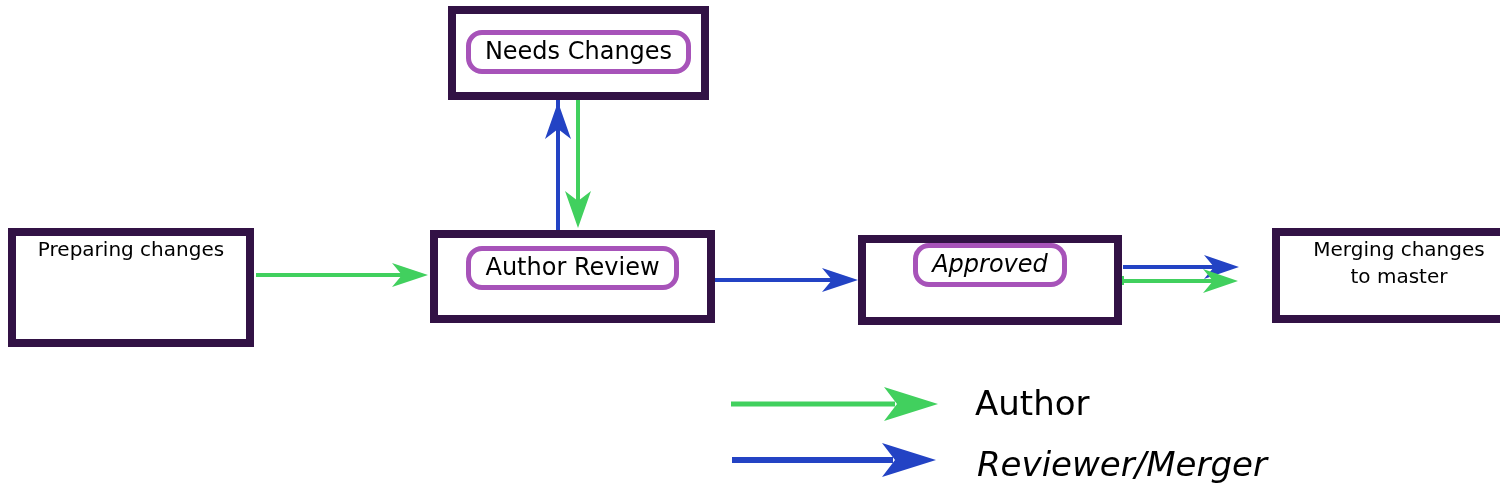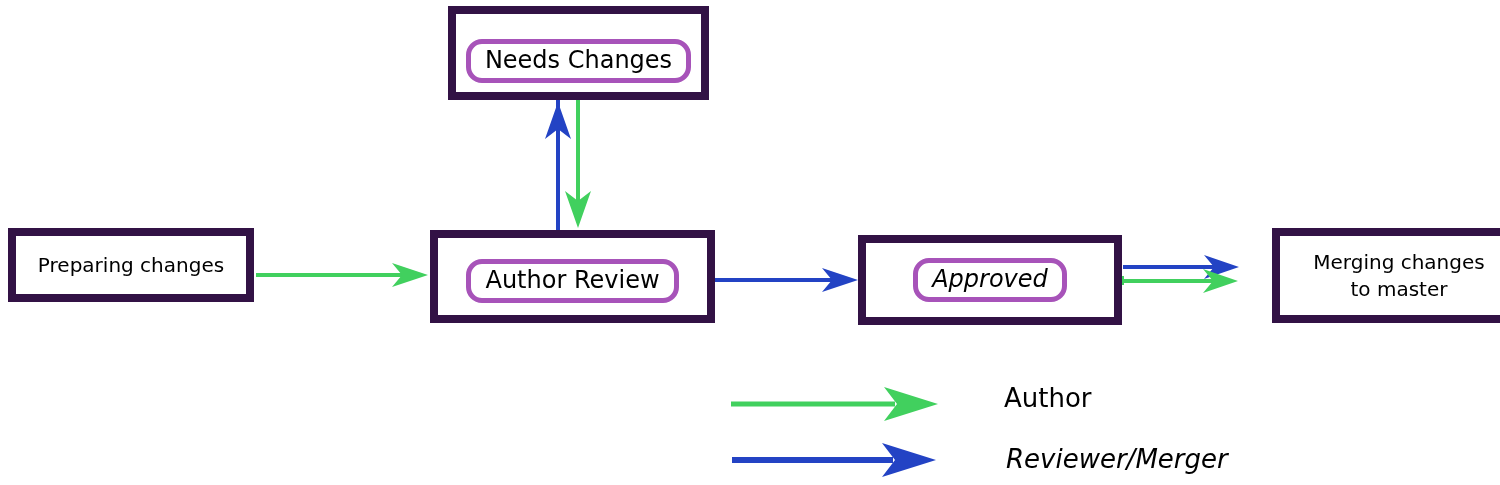--- a/index.html
+++ b/index.html
@@ -15,43 +15,42 @@
   .edge-author-line{stroke:var(--author-green,#41d05e);fill:none;}
   .edge-reviewer-line{stroke:var(--reviewer-blue,#2343c4);fill:none;}
   .head-author{fill:var(--author-green,#41d05e);stroke:none;}
   .head-reviewer{fill:var(--reviewer-blue,#2343c4);stroke:none;}
 
   .node{
     position:absolute;z-index:2;
     box-sizing:border-box;
     border:8px solid var(--box-border,#321245);
     background:#ffffff;
-    display:flex;align-items:center;justify-content:center;
+    display:flex;align-items:flex-start;justify-content:center;
     text-align:center;
   }
   .node .plain-label{font-size:20px;line-height:1.35;white-space:pre-line;}
   .badge{
     box-sizing:border-box;
     border:5px solid var(--badge-border,#a753b9);
     border-radius:16px;
     padding:2px 14px 4px 14px;
     font-size:24px;
     background:#ffffff;
     white-space:nowrap;
   }
   .legend-label{
     position:absolute;z-index:2;
-    font-size:26px;
+    font-size:34px;
     white-space:nowrap;
-    margin-left:29px;
   }
   #legend-author-label{left:975px;top:383px;}
   #legend-reviewer-label{left:977px;top:444px;font-style:italic;}
 
-  #node-preparing{left:8px;top:228px;width:246px;height:74px;}
+  #node-preparing{left:8px;top:228px;width:246px;height:119px;}
   #node-needs-changes{left:448px;top:6px;width:261px;height:94px;}
   #node-needs-changes .badge{margin-top:16px;}
   #node-needs-review{left:430px;top:230px;width:285px;height:93px;}
   #node-needs-review .badge{margin-top:8px;}
   #node-approved{left:858px;top:235px;width:264px;height:90px;font-style:italic;}
   #node-merging{left:1272px;top:228px;width:254px;height:95px;}
 </style>
 </head>
 <body>
 

